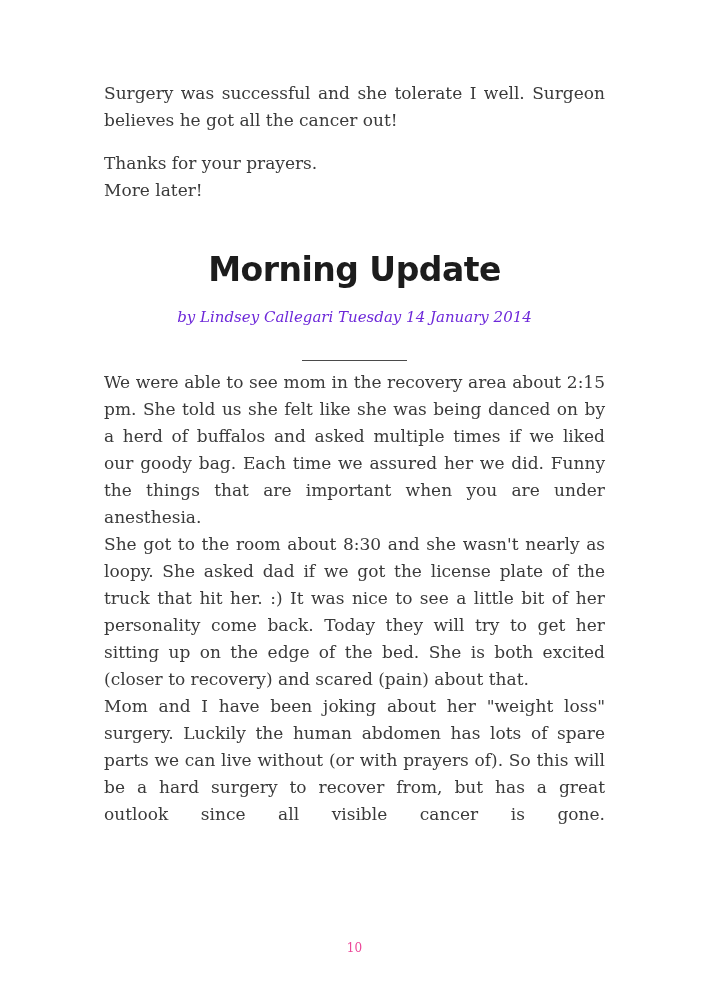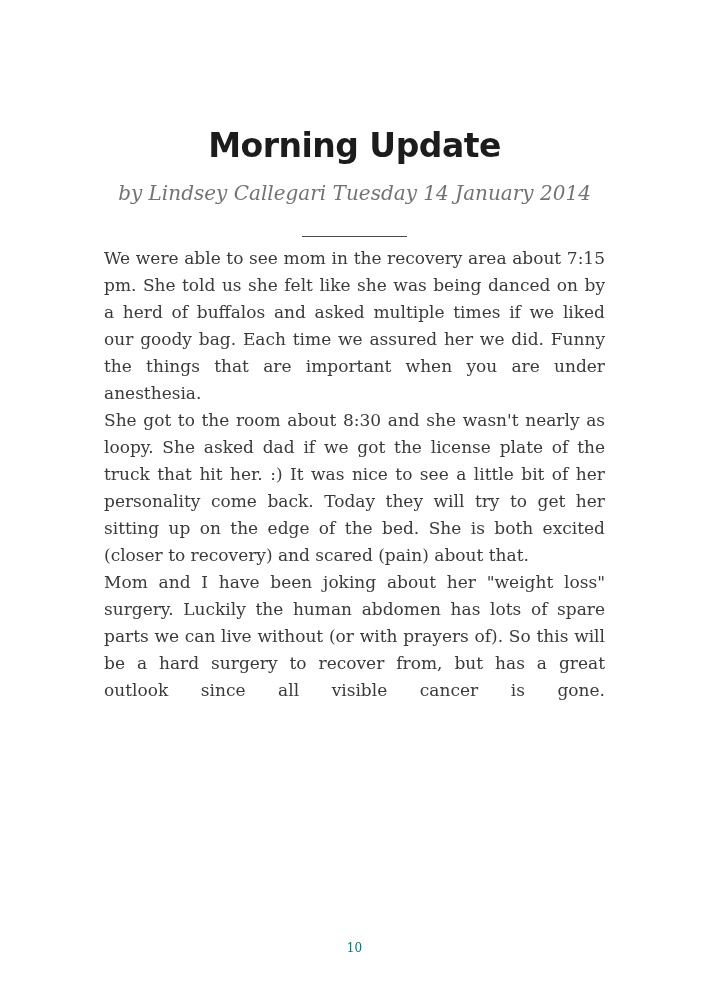--- a/index.html
+++ b/index.html
@@ -36,23 +36,23 @@
     font-family: "DejaVu Sans", "Liberation Sans", sans-serif;
     font-weight: 700;
     font-size: 33px;
     line-height: 40px;
     letter-spacing: -0.5px;
     color: #1c1c1c;
   }
   .post-byline {
     margin: 2px 0 0 0;
     font-style: italic;
-    font-size: 20px;
+    font-size: 15px;
     line-height: 22px;
-    color: #737373;
+    color: #6d28d9;
   }
   .separator {
     width: 105px;
     margin: 32px auto 8px auto;
     border: 0;
     border-top: 1px solid #4a4a4a;
     height: 0;
   }
   .post-body p {
     margin: 0;
@@ -63,38 +63,45 @@
   }
   .page-footer {
     position: absolute;
     left: 0;
     right: 0;
     bottom: 30px;
     text-align: center;
   }
   .page-number {
     font-size: 12px;
-    color: #0f766e;
+    color: #ec4899;
   }
 </style>
 </head>
 <body>
 
 <div class="page">
 
+  <section>
+    <p class="intro-paragraph">Surgery was successful and she tolerate I well.  Surgeon believes he got all the cancer out!</p>
+    <p class="intro-thanks">
+      <span>Thanks for your prayers.</span><br>
+      <span>More later!</span>
+    </p>
+  </section>
 
   <header class="post-header">
     <h1 class="post-title">Morning Update</h1>
     <p class="post-byline">by Lindsey Callegari Tuesday 14 January 2014</p>
   </header>
 
   <div class="separator"></div>
 
   <section class="post-body">
-    <p>We were able to see mom in the recovery area about 7:15 pm.  She told us she felt like she was being danced on by a herd of buffalos and asked multiple times if we liked our goody bag.  Each time we assured her we did.  Funny the things that are important when you are under anesthesia.</p>
+    <p>We were able to see mom in the recovery area about 2:15 pm.  She told us she felt like she was being danced on by a herd of buffalos and asked multiple times if we liked our goody bag.  Each time we assured her we did.  Funny the things that are important when you are under anesthesia.</p>
     <p>She got to the room about 8:30 and she wasn't nearly as loopy.  She asked dad if we got the license plate of the truck that hit her. :) It was nice to see a little bit of her personality come back.  Today they will try to get her sitting up on the edge of the bed.  She is both excited (closer to recovery) and scared (pain) about that.</p>
     <p class="continues">Mom and I have been joking about her "weight loss" surgery.  Luckily the human abdomen has lots of spare parts we can live without (or with prayers of).  So this will be a hard surgery to recover from, but has a great outlook since all visible cancer is gone.</p>
   </section>
 
   <footer class="page-footer">
     <span class="page-number">10</span>
   </footer>
 
 </div>
 

